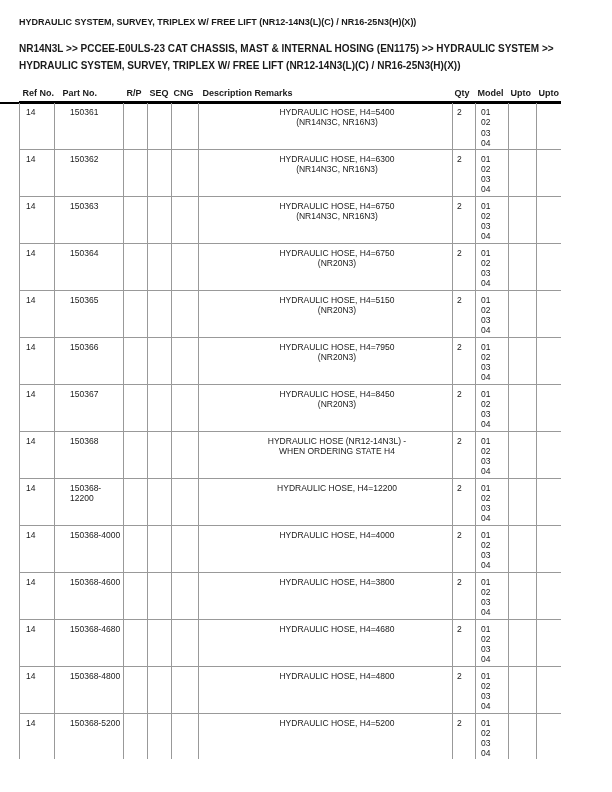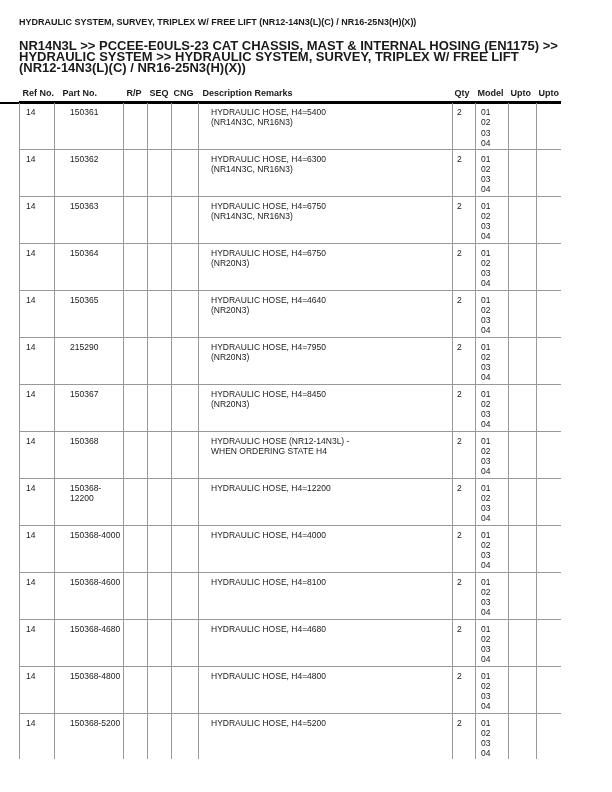--- a/index.html
+++ b/index.html
@@ -14,21 +14,21 @@
     width:612px;height:792px;background:var(--bg);
     font-family:"Liberation Sans","DejaVu Sans",sans-serif;color:var(--text);
   }
   .page{position:relative;width:561px;height:792px;overflow:hidden;background:var(--bg);}
   .title{
     position:absolute;left:19px;top:17px;width:560px;
     font-size:9px;font-weight:700;line-height:11px;
   }
   .breadcrumb{
     position:absolute;left:19px;top:40px;width:545px;
-    font-size:13px;font-weight:700;line-height:11px;
+    font-size:10px;font-weight:700;line-height:17px;
   }
   .header-rule{
     position:absolute;left:0;top:102px;width:612px;height:2px;background:var(--rule);
   }
   table.parts{
     position:absolute;left:19px;top:85px;width:566px;
     border-collapse:collapse;table-layout:fixed;
   }
   .parts thead tr{height:17px;}
   .parts th{
@@ -45,21 +45,21 @@
     border-bottom:1px solid var(--grid);
     white-space:pre-line;overflow:hidden;
   }
   .parts td:last-child{border-right:1px solid var(--grid);}
   .parts tbody tr:last-child td{border-bottom:none;}
   
   col.w0{width:35px;} col.w1{width:69px;} col.w2{width:24px;} col.w3{width:24px;}
   col.w4{width:27px;} col.w5{width:254px;} col.w6{width:23px;} col.w7{width:33px;}
   col.w8{width:28px;} col.w9{width:28px;} col.w10{width:21px;}
   
-  td.c0{padding-left:6px;margin-top:12px;} td.c1{padding-left:15px;} td.c5{padding-left:12px;}
+  td.c0{padding-left:6px;margin-top:12px;} td.c1{padding-left:15px;} td.c5{padding-left:25px;text-align:center;}
   td.c6{padding-left:4px;} td.c7{padding-left:5px;margin-left:39px;} td.c10{padding-left:4px;}
   
   th.c0{padding-left:3px;} th.c1{padding-left:8px;} th.c2{padding-left:3px;}
   th.c5{padding-left:4px;} th.c10{padding-left:3px;}
 </style>
 </head>
 <body>
 
 <div class="page">
   <div class="title">HYDRAULIC SYSTEM, SURVEY, TRIPLEX W/ FREE LIFT (NR12-14N3(L)(C) / NR16-25N3(H)(X))</div>
@@ -163,34 +163,34 @@
     <td class="c8"></td>
     <td class="c9"></td>
     <td class="c10">S</td>
   </tr>
         <tr>
     <td class="c0">14</td>
     <td class="c1">150365</td>
     <td class="c2"></td>
     <td class="c3"></td>
     <td class="c4"></td>
-    <td class="c5">HYDRAULIC HOSE, H4=4640
+    <td class="c5">HYDRAULIC HOSE, H4=5150
 (NR20N3)</td>
     <td class="c6">2</td>
     <td class="c7">01
 02
 03
 04</td>
     <td class="c8"></td>
     <td class="c9"></td>
     <td class="c10">S</td>
   </tr>
         <tr>
     <td class="c0">14</td>
-    <td class="c1">215290</td>
+    <td class="c1">150366</td>
     <td class="c2"></td>
     <td class="c3"></td>
     <td class="c4"></td>
     <td class="c5">HYDRAULIC HOSE, H4=7950
 (NR20N3)</td>
     <td class="c6">2</td>
     <td class="c7">01
 02
 03
 04</td>
@@ -263,21 +263,21 @@
     <td class="c8"></td>
     <td class="c9"></td>
     <td class="c10">S</td>
   </tr>
         <tr>
     <td class="c0">14</td>
     <td class="c1">150368-4600</td>
     <td class="c2"></td>
     <td class="c3"></td>
     <td class="c4"></td>
-    <td class="c5">HYDRAULIC HOSE, H4=8100</td>
+    <td class="c5">HYDRAULIC HOSE, H4=3800</td>
     <td class="c6">2</td>
     <td class="c7">01
 02
 03
 04</td>
     <td class="c8"></td>
     <td class="c9"></td>
     <td class="c10">S</td>
   </tr>
         <tr>

